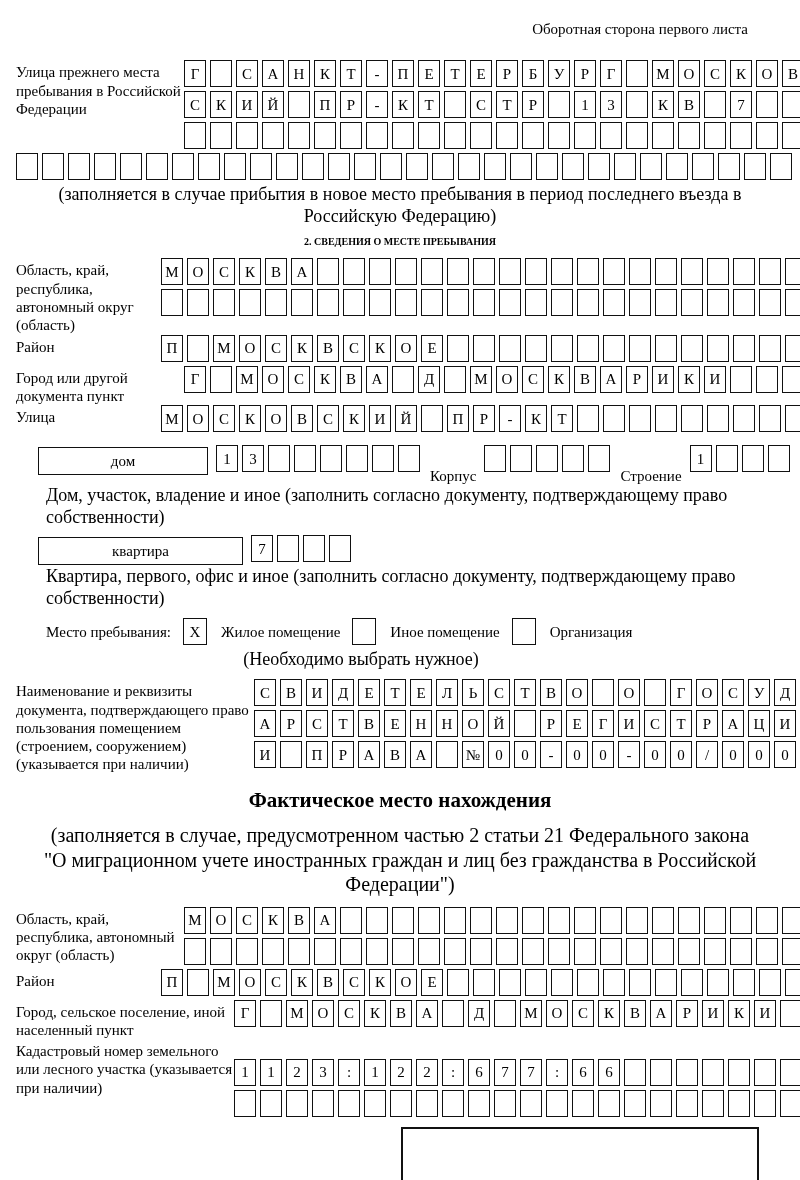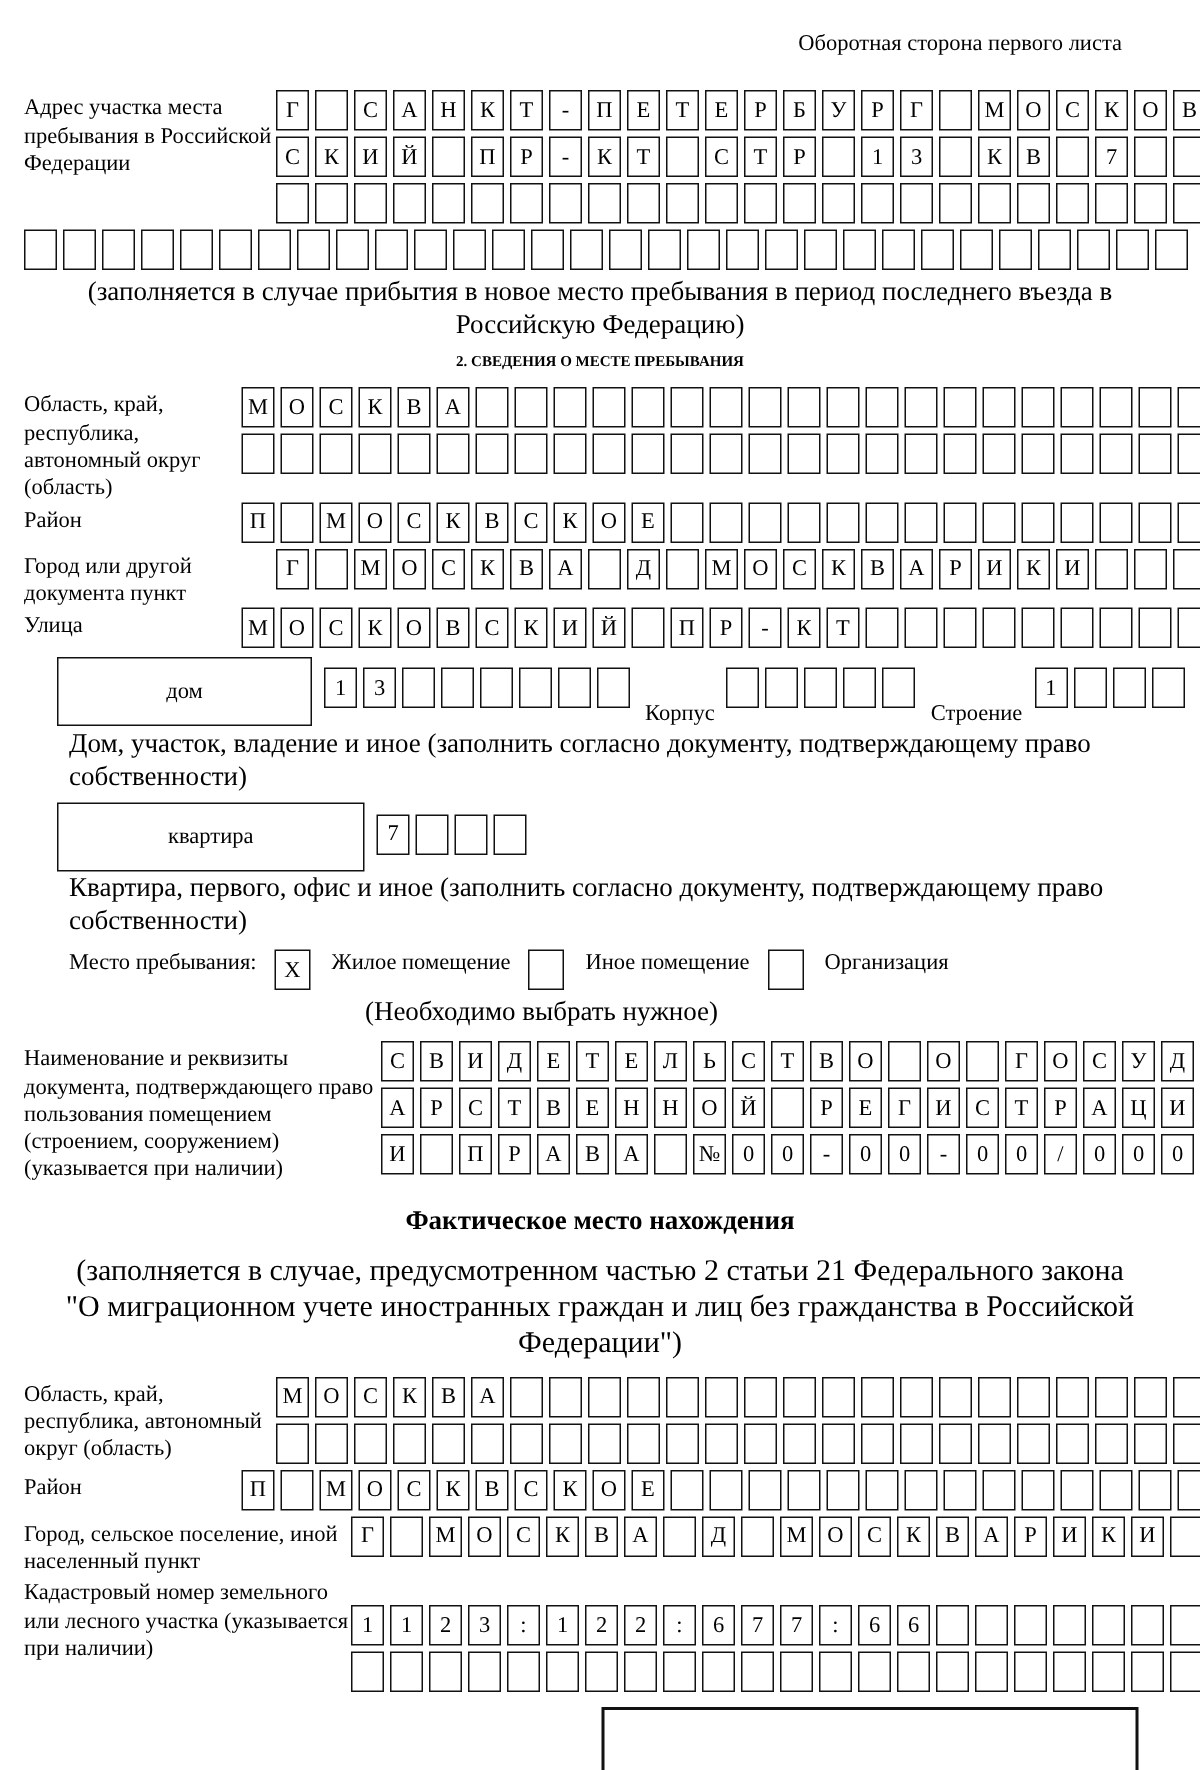--- a/index.html
+++ b/index.html
@@ -28,32 +28,32 @@
     border: 1.6px solid #111;
     display: flex; align-items: center; justify-content: center;
     font-size: 15px;
   }
 
   .caption { font-size: 18px; margin: 0 0 6px 0; }
   .center { text-align: center; }
   .indent30 { margin-left: 30px; }
 
   .section-title { text-align: center; font-weight: bold; font-size: 10px; margin: 8px 0 10px 0; }
-  .sub-title { text-align: center; font-weight: bold; font-size: 18px; margin: 14px 0 10px 0; }
+  .sub-title { text-align: center; font-weight: bold; font-size: 21px; margin: 14px 0 10px 0; }
 
   .widebox {
-    border: 1.8px solid #111; height: 46px; display: flex;
+    border: 1.8px solid #111; height: 28px; display: flex;
     align-items: center; justify-content: center; flex: 0 0 auto;
     margin-right: 8px;
   }
   .dom-widebox { width: 170px; margin-left: 22px; }
   .kv-widebox { width: 205px; margin-left: 22px; }
   .inline-label { padding: 4px 8px 0 10px; flex: 0 0 auto; margin-top: 27px; }
 
-  .place-row { margin: 8px 0 4px 30px; }
+  .place-row { margin: 8px 0 4px 30px; align-items: center; }
   .checkbox {
     width: 24px; height: 27px; border: 1.8px solid #111; flex: 0 0 auto;
     display: flex; align-items: center; justify-content: center;
     margin: 0 14px 0 12px; font-size: 15px;
   }
   .place-note { margin-left: 120px; width: 450px; text-align: center; margin-bottom: 8px; }
 
   .doc-block { margin-top: 4px; margin-bottom: 12px; }
   .fact-note { text-align: center; font-size: 20px; margin-bottom: 10px; }
 
@@ -68,21 +68,21 @@
   }
 </style>
 </head>
 <body>
 
 <div class="page">
 
   <div class="corner-note">Оборотная сторона первого листа</div>
 
   <div class="hrow">
-    <div class="label w168">Адрес участка места пребывания в Российской Федерации</div>
+    <div class="label w168">Улица прежнего места пребывания в Российской Федерации</div>
     <div class="boxcol">
       <div class="boxrow">
           <span class="cell">Г</span>
           <span class="cell"></span>
           <span class="cell">С</span>
           <span class="cell">А</span>
           <span class="cell">Н</span>
           <span class="cell">К</span>
           <span class="cell">Т</span>
           <span class="cell">-</span>

